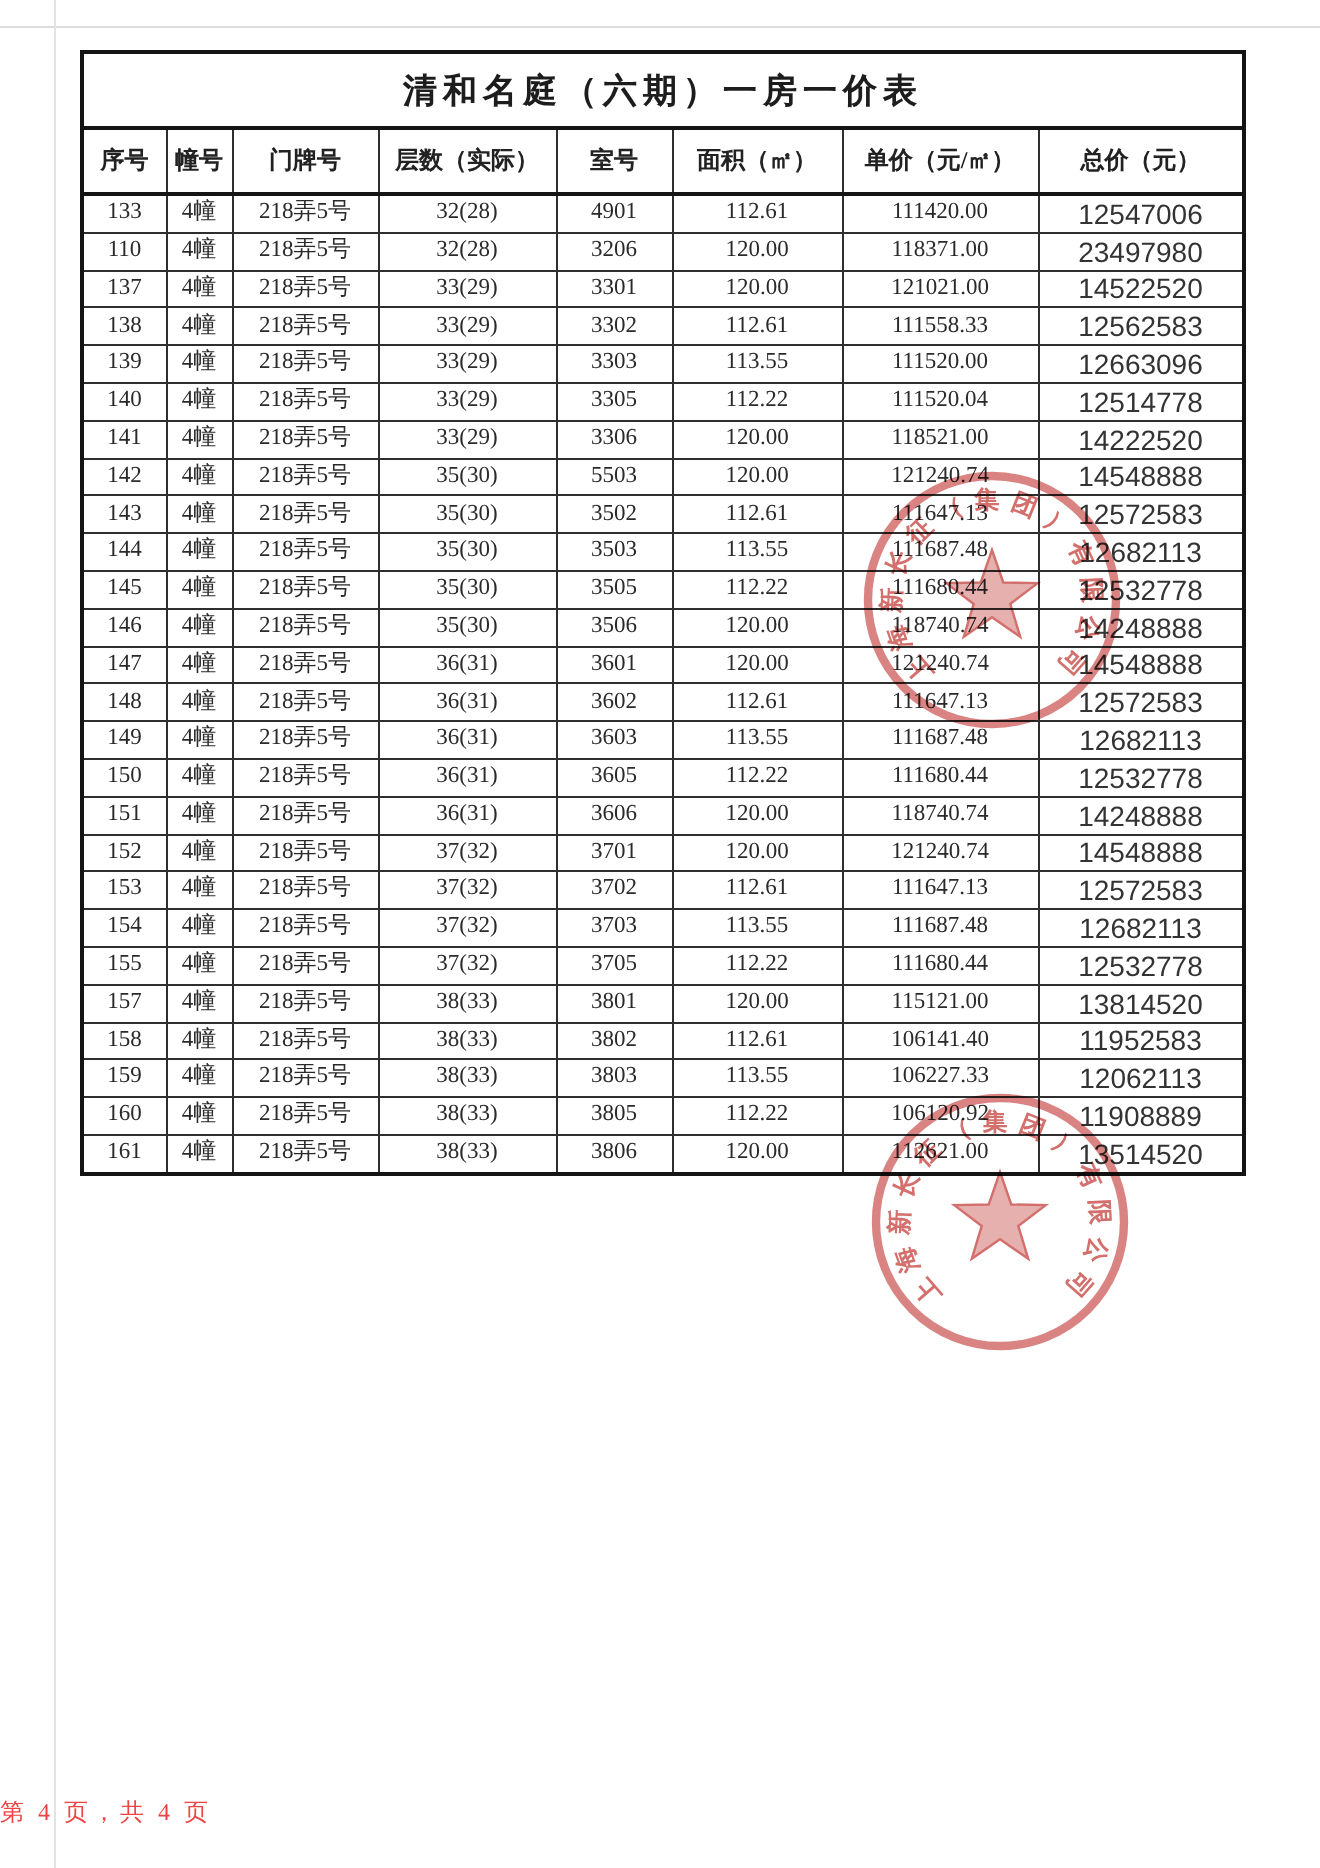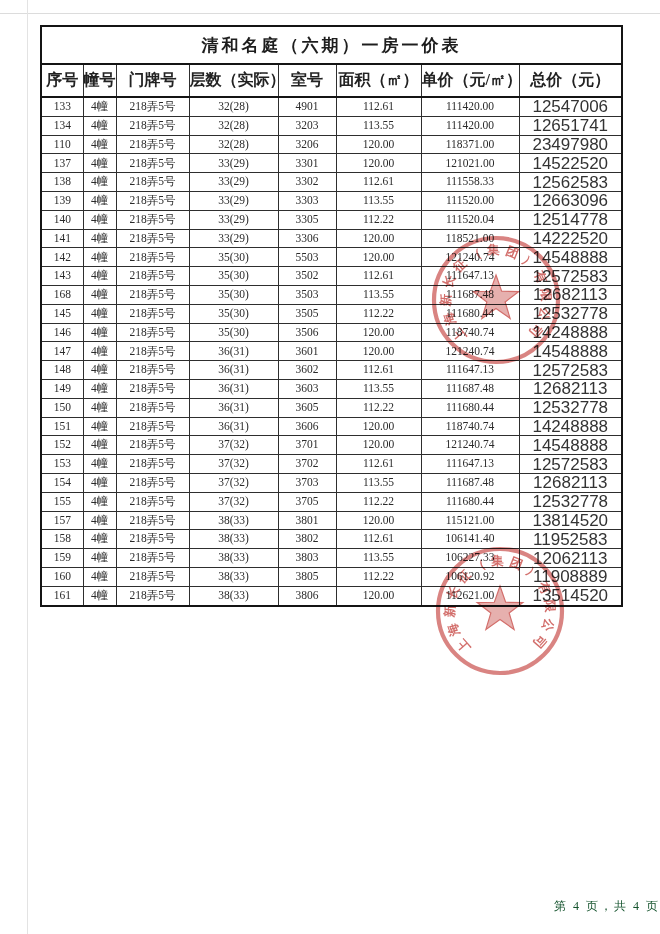--- a/index.html
+++ b/index.html
@@ -18,40 +18,40 @@
   }
   .price-table th, .price-table td {
     border:1px solid #2e2e2e; text-align:center; vertical-align:middle;
     padding:0; overflow:hidden; white-space:nowrap;
   }
   .title-cell {
     height:36px; font-size:17px; font-weight:bold; letter-spacing:3px;
     border-bottom:2px solid #141414 !important;
   }
   .head-row th {
-    height:31px; font-size:16px; font-weight:bold; color:#222;
+    height:31px; font-size:12px; font-weight:bold; color:#222;
     border-bottom:2px solid #141414 !important;
   }
   .price-table tbody td { height:17.8px; font-size:11.5px; line-height:1; color:#2a2a2a; }
-  .price-table tbody td.col-total { font-family:"Liberation Sans", sans-serif; font-size:17px; color:#333; }
+  .price-table tbody td.col-total { font-family:"Liberation Sans", sans-serif; font-size:14px; color:#333; }
 
   .stamp {
     position:absolute; width:150px; height:150px; pointer-events:none;
     mix-blend-mode:multiply; opacity:0.82;
   }
   .stamp-middle { left:421px; top:225px; }
   .stamp-bottom { left:425px; top:536px; }
   .stamp text {
     font-family:"Liberation Serif", serif; font-size:12.5px; font-weight:bold;
     letter-spacing:5px; fill:#c94f4b;
   }
 
   .page-footer {
-    position:absolute; left:0; right:0; top:898px; text-align:right;
-    font-size:12px; color:#14532d; letter-spacing:2px;
+    position:absolute; left:0; right:0; top:898px; text-align:left;
+    font-size:12px; color:#ef4444; letter-spacing:2px;
   }
 </style>
 </head>
 <body>
 
 <div class="page">
   <div class="scan-edge-h"></div>
   <div class="scan-edge-v"></div>
 
   <table class="price-table">
@@ -85,30 +85,20 @@
           <td>133</td>
           <td>4幢</td>
           <td>218弄5号</td>
           <td>32(28)</td>
           <td>4901</td>
           <td>112.61</td>
           <td>111420.00</td>
           <td class="col-total">12547006</td>
         </tr>
         <tr>
-          <td>134</td>
-          <td>4幢</td>
-          <td>218弄5号</td>
-          <td>32(28)</td>
-          <td>3203</td>
-          <td>113.55</td>
-          <td>111420.00</td>
-          <td class="col-total">12651741</td>
-        </tr>
-        <tr>
           <td>110</td>
           <td>4幢</td>
           <td>218弄5号</td>
           <td>32(28)</td>
           <td>3206</td>
           <td>120.00</td>
           <td>118371.00</td>
           <td class="col-total">23497980</td>
         </tr>
         <tr>
@@ -175,21 +165,21 @@
           <td>143</td>
           <td>4幢</td>
           <td>218弄5号</td>
           <td>35(30)</td>
           <td>3502</td>
           <td>112.61</td>
           <td>111647.13</td>
           <td class="col-total">12572583</td>
         </tr>
         <tr>
-          <td>168</td>
+          <td>144</td>
           <td>4幢</td>
           <td>218弄5号</td>
           <td>35(30)</td>
           <td>3503</td>
           <td>113.55</td>
           <td>111687.48</td>
           <td class="col-total">12682113</td>
         </tr>
         <tr>
           <td>145</td>

